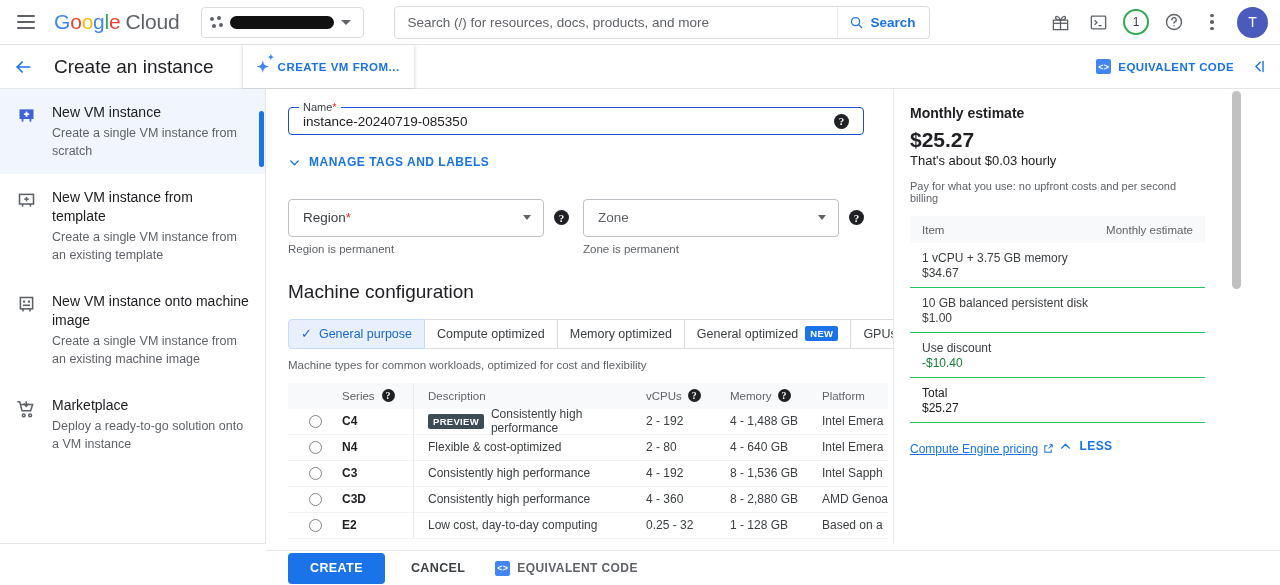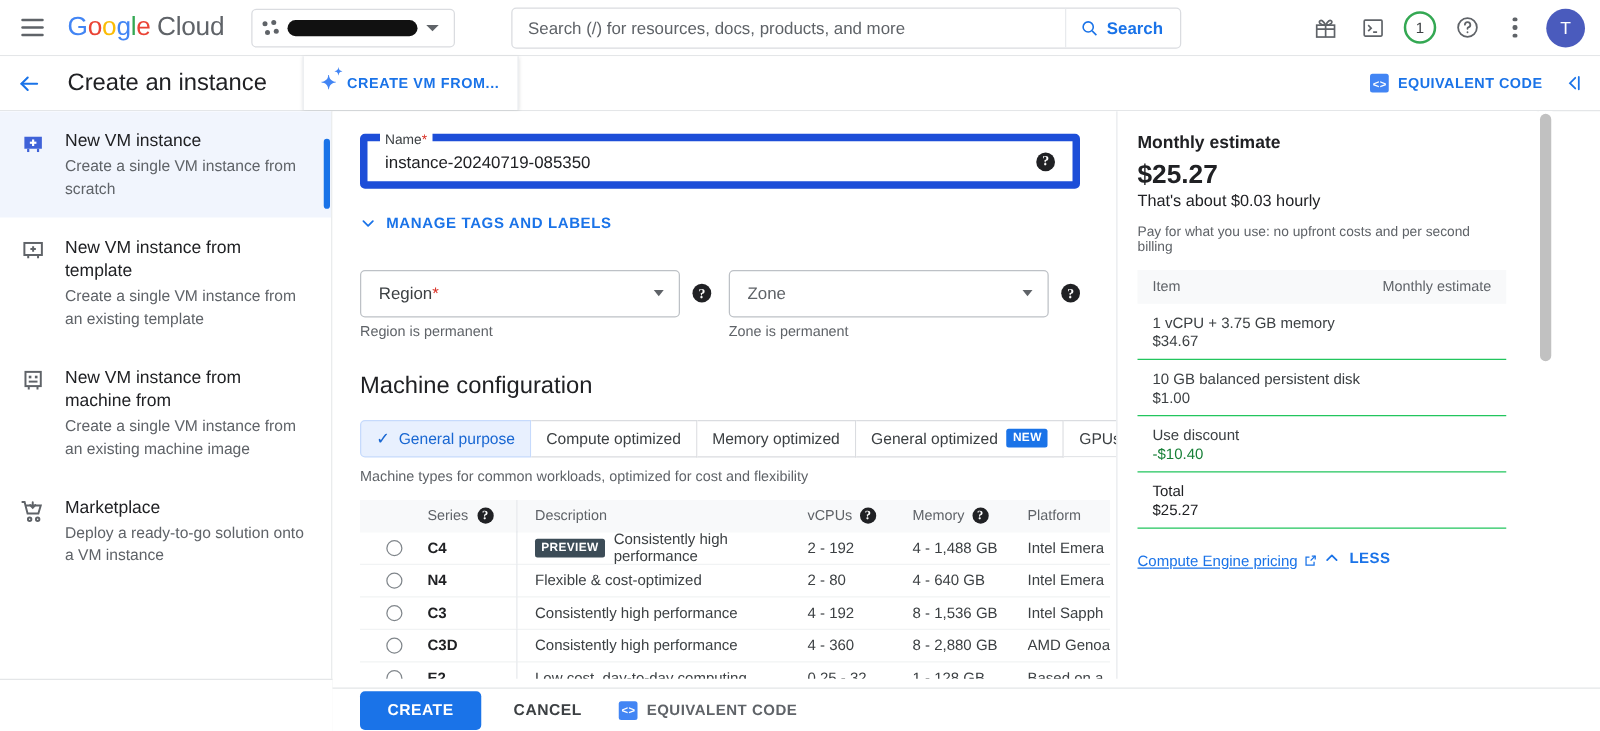--- a/index.html
+++ b/index.html
@@ -35,21 +35,21 @@
   .proj-dots i { position: absolute; width: 4px; height: 4px; border-radius: 50%; background: #5f6368; }
   .proj-dots i:nth-child(1){ left:0; top:1px; }
   .proj-dots i:nth-child(2){ left:7px; top:0; }
   .proj-dots i:nth-child(3){ left:2px; top:8px; }
   .proj-dots i:nth-child(4){ left:9px; top:7px; }
   .proj-redacted { width: 104px; height: 13px; background: #111; border-radius: 7px; }
   .caret { width: 0; height: 0; border-left: 5px solid transparent; border-right: 5px solid transparent;
            border-top: 5px solid #5f6368; }
 
   .searchbox {
-    margin-left: 45px; width: 536px; height: 33px;
+    margin-left: 30px; width: 536px; height: 33px;
     border: 1px solid #dadce0; border-radius: 4px;
     display: flex; align-items: center; background: #fff;
   }
   .searchbox input {
     flex: 1; border: none; outline: none; height: 31px; padding: 0 12px;
     font-size: 13.5px; color: #3c4043; font-family: "Liberation Sans", sans-serif; background: transparent;
   }
   .searchbox input::placeholder { color: #5f6368; }
   .search-btn {
     display: flex; align-items: center; gap: 6px; height: 31px; padding: 0 14px 0 11px;
@@ -105,21 +105,21 @@
     background: #1a73e8; border-radius: 3px; }
 
   
   .content {
     position: absolute; top: 89px; left: 266px; width: 963px; height: 454px;
     background: #fff; overflow: hidden;
   }
   .form-pane { position: absolute; top: 0; left: 0; width: 620px; padding: 18px 22px 0 22px; }
 
   .field {
-    position: relative; height: 44px; border: 6px solid #1d4ed8; border-radius: 4px;
+    position: relative; height: 28px; border: 1px solid #1d4ed8; border-radius: 4px;
     display: flex; align-items: center; padding: 0 14px; background: #fff;
   }
   .field-legend {
     position: absolute; top: -7px; left: 10px; background: #fff; padding: 0 4px;
     font-size: 11px; color: #3c4043;
   }
   .req { color: #d93025; }
   .field input {
     border: none; outline: none; width: 100%; font-size: 13.5px; color: #202124;
     font-family: "Liberation Sans", sans-serif; background: transparent;
@@ -391,21 +391,21 @@
         <svg width="21" height="21" viewBox="0 0 24 24" fill="none" stroke="#5f6368" stroke-width="1.8">
           <rect x="5" y="4" width="14" height="13"></rect>
           <line x1="8" y1="17" x2="8" y2="20"></line>
           <line x1="16" y1="17" x2="16" y2="20"></line>
           <rect x="8" y="7.5" width="2.4" height="2.4" fill="#5f6368" stroke="none"></rect>
           <rect x="13.6" y="7.5" width="2.4" height="2.4" fill="#5f6368" stroke="none"></rect>
           <rect x="8" y="12" width="8" height="1.8" fill="#5f6368" stroke="none"></rect>
         </svg>
       </div>
       <div class="side-text">
-        <div class="side-title">New VM instance from machine from</div>
+        <div class="side-title">New VM instance onto machine image</div>
         <div class="side-desc">Create a single VM instance from an existing machine image</div>
       </div>
     </div>
 
     <div class="side-item">
       <div class="side-icon">
         <svg width="22" height="22" viewBox="0 0 24 24" fill="none" stroke="#5f6368" stroke-width="1.7">
           <path d="M2.5 4h2.6l2.6 10h9.4l2.1-7H6"></path>
           <circle cx="9.5" cy="19" r="1.5"></circle>
           <circle cx="16.5" cy="19" r="1.5"></circle>

